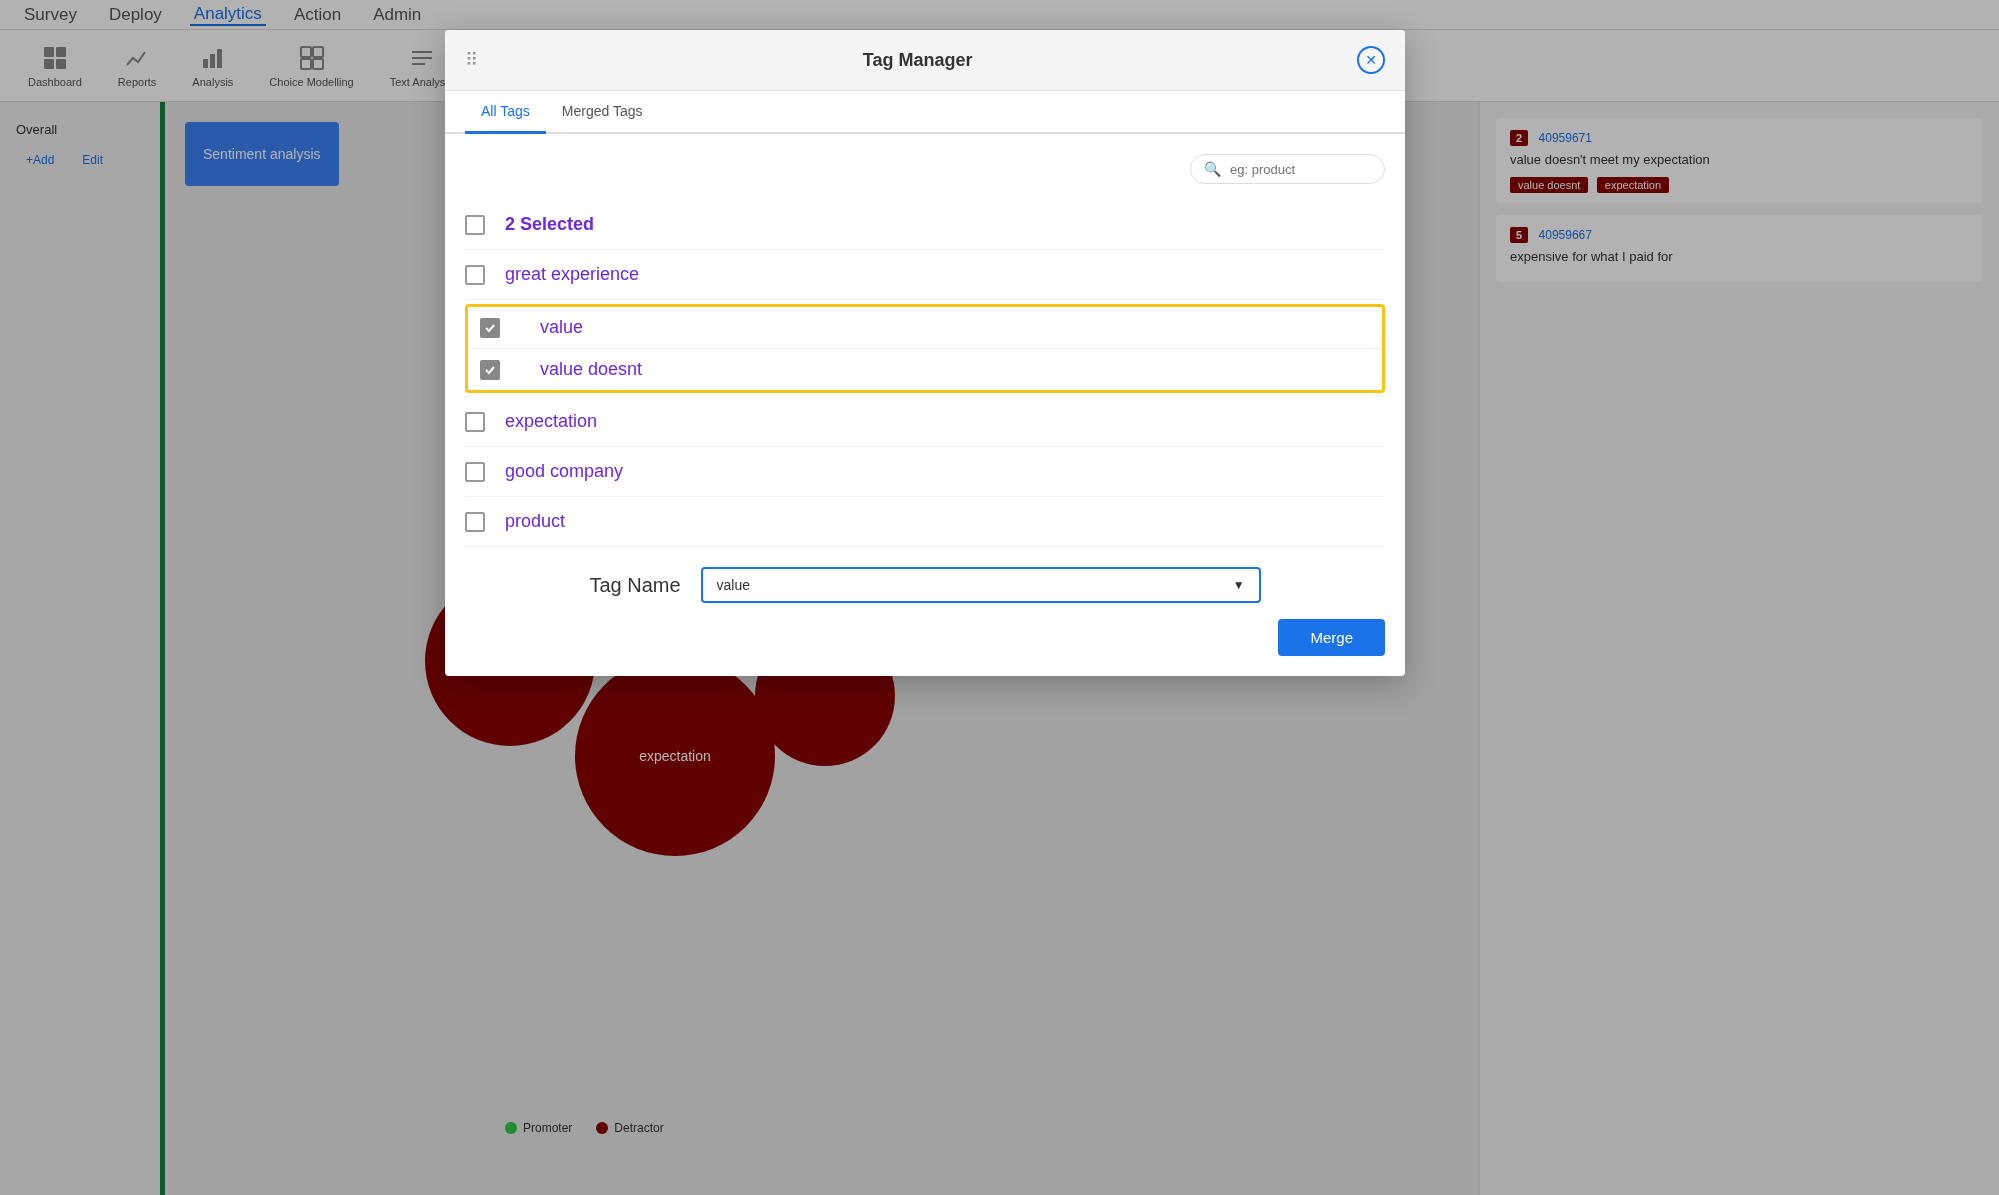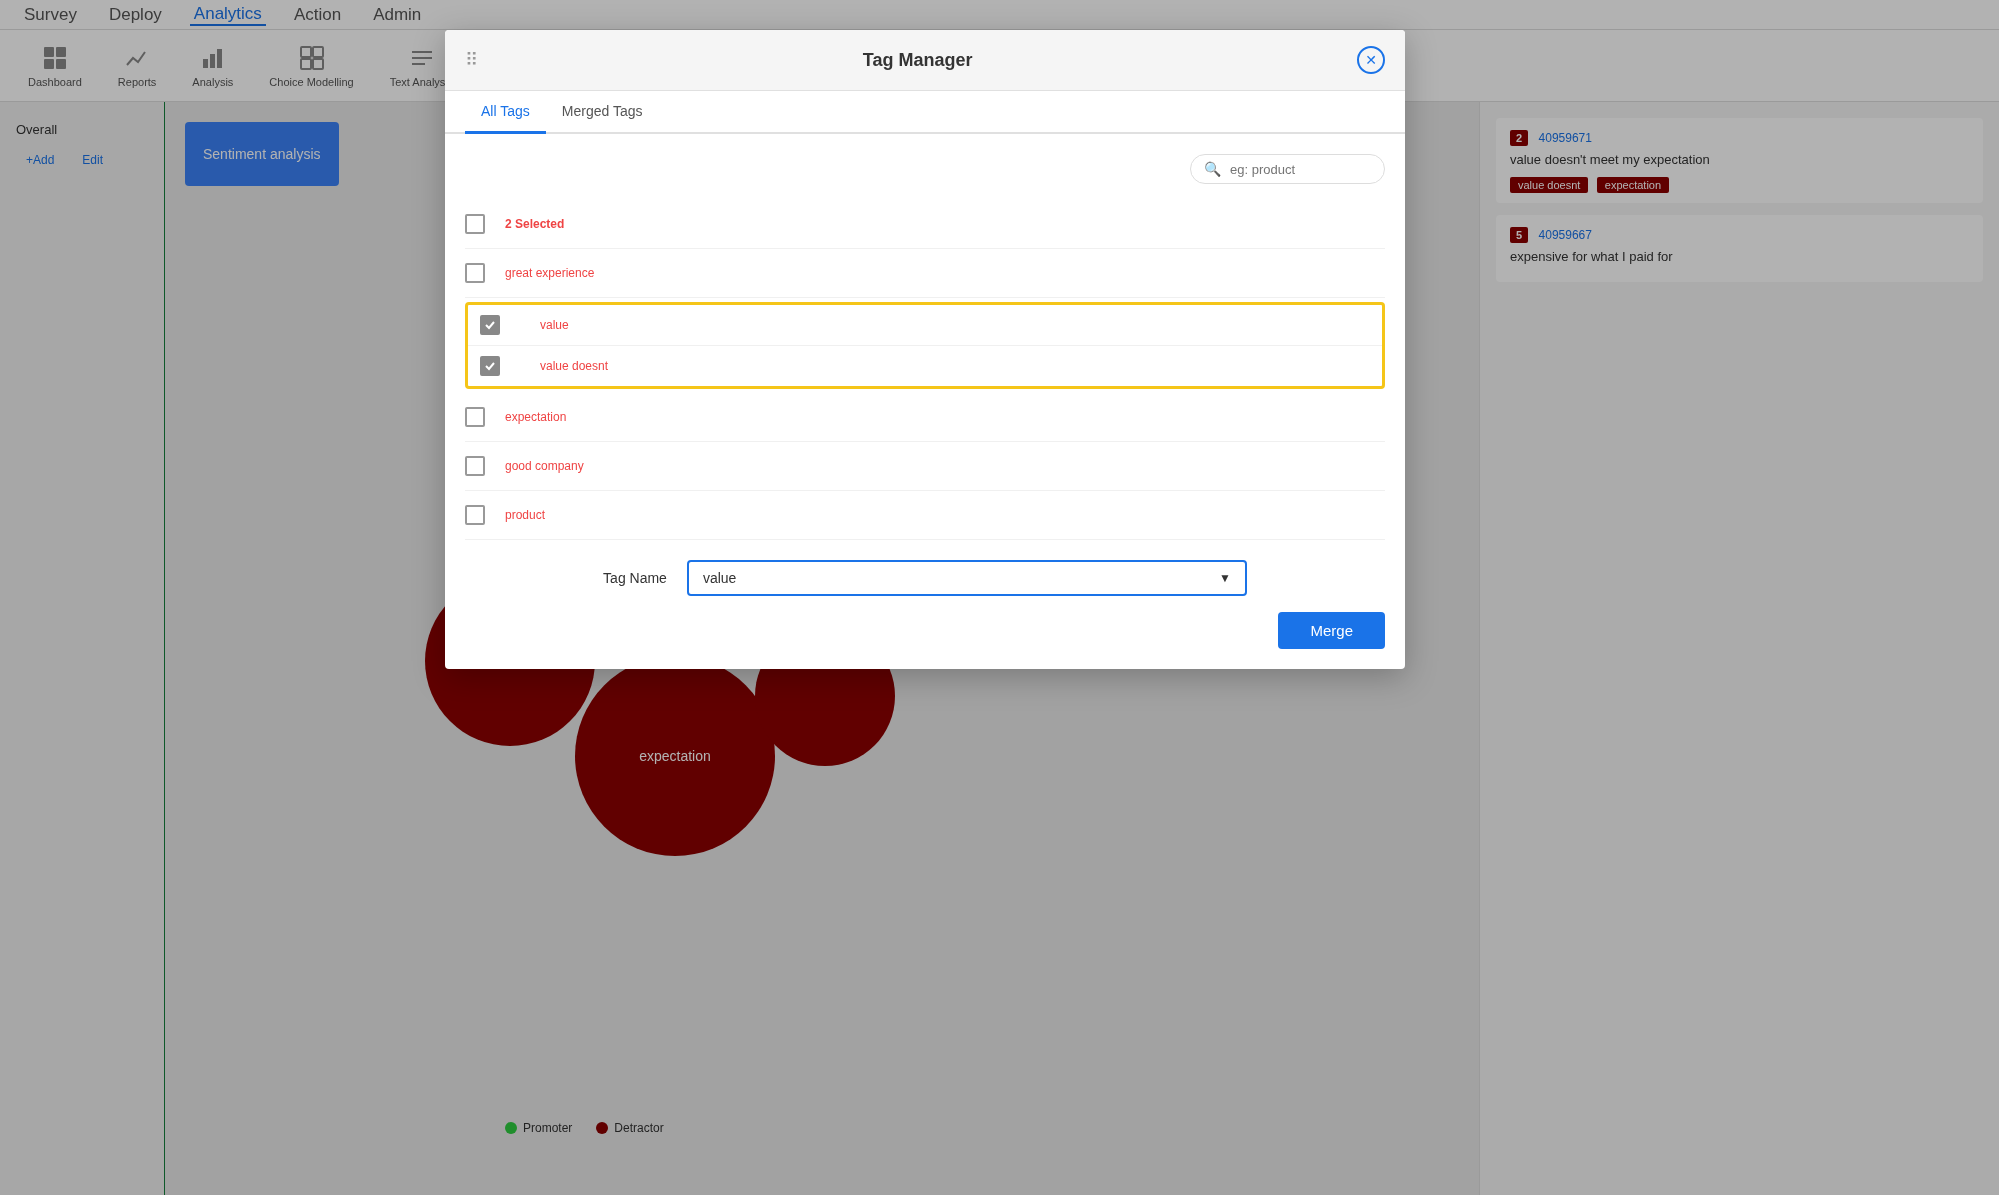--- a/index.html
+++ b/index.html
@@ -12,21 +12,21 @@
 
     
     .icon-toolbar { display: flex; align-items: stretch; background: #fff; border-bottom: 1px solid #ddd; height: 72px; padding: 0 10px; }
     .toolbar-item { display: flex; flex-direction: column; align-items: center; justify-content: center; padding: 8px 18px; cursor: pointer; color: #555; font-size: 11px; gap: 4px; }
     .toolbar-icon { width: 28px; height: 28px; display: flex; align-items: center; justify-content: center; }
 
     
     .main-content { display: flex; height: calc(1195px - 102px); }
 
     
-    .sidebar { width: 165px; background: #f0f0f0; padding: 12px 0; border-right: 1px solid #15803d; flex-shrink: 0; }
+    .sidebar { width: 165px; background: #f0f0f0; padding: 12px 0; border-right: 5px solid #15803d; flex-shrink: 0; }
     .sidebar-title { font-size: 13px; color: #333; padding: 8px 16px; }
     .sidebar-add { color: #1a73e8; font-size: 12px; padding: 4px 16px; cursor: pointer; display: inline-block; }
     .sidebar-edit { color: #1a73e8; font-size: 12px; padding: 4px 8px; cursor: pointer; }
 
     
     .main-area { flex: 1; background: #e8e8e8; padding: 20px; position: relative; overflow: hidden; }
 
     
     .sentiment-btn { background: #3b82f6; color: #fff; padding: 24px 18px; border-radius: 4px; font-size: 14px; display: inline-block; margin-bottom: 20px; }
 
@@ -64,25 +64,25 @@
 
     
     .modal-body { padding: 20px; }
     .modal-search-row { display: flex; justify-content: flex-end; margin-bottom: 16px; }
     .modal-search { display: flex; align-items: center; border: 1px solid #ddd; border-radius: 20px; padding: 6px 14px; gap: 8px; background: #fff; }
     .modal-search input { border: none; outline: none; font-size: 13px; color: #999; width: 140px; }
     .tag-row { display: flex; align-items: center; padding: 14px 0; border-bottom: 1px solid #f0f0f0; }
     .tag-row:last-child { border-bottom: none; }
     .tag-checkbox { width: 20px; height: 20px; border: 2px solid #999; border-radius: 2px; display: flex; align-items: center; justify-content: center; margin-right: 20px; flex-shrink: 0; cursor: pointer; }
     .tag-checkbox.checked { background: #888; border-color: #888; }
-    .tag-name { font-size: 12px; color: #ef4444; }
+    .tag-name { font-size: 18px; color: #6d28d9; }
 
     
     .tag-name-row { display: flex; align-items: center; justify-content: center; gap: 20px; margin-top: 20px; margin-bottom: 16px; }
-    .tag-name-label { font-size: 14px; color: #333; }
+    .tag-name-label { font-size: 20px; color: #333; }
     .tag-name-select { display: flex; align-items: center; border: 2px solid #1a73e8; border-radius: 4px; padding: 8px 14px; width: 560px; background: #fff; }
     .tag-name-select input { border: none; outline: none; font-size: 14px; color: #333; flex: 1; }
     .tag-name-select .arrow { color: #333; font-size: 12px; cursor: pointer; }
 
     
     .merge-btn-row { display: flex; justify-content: flex-end; margin-top: 10px; }
     .merge-btn { background: #1a73e8; color: #fff; border: none; border-radius: 4px; padding: 10px 32px; font-size: 15px; cursor: pointer; }
   </style>
 </head>
 <body>

